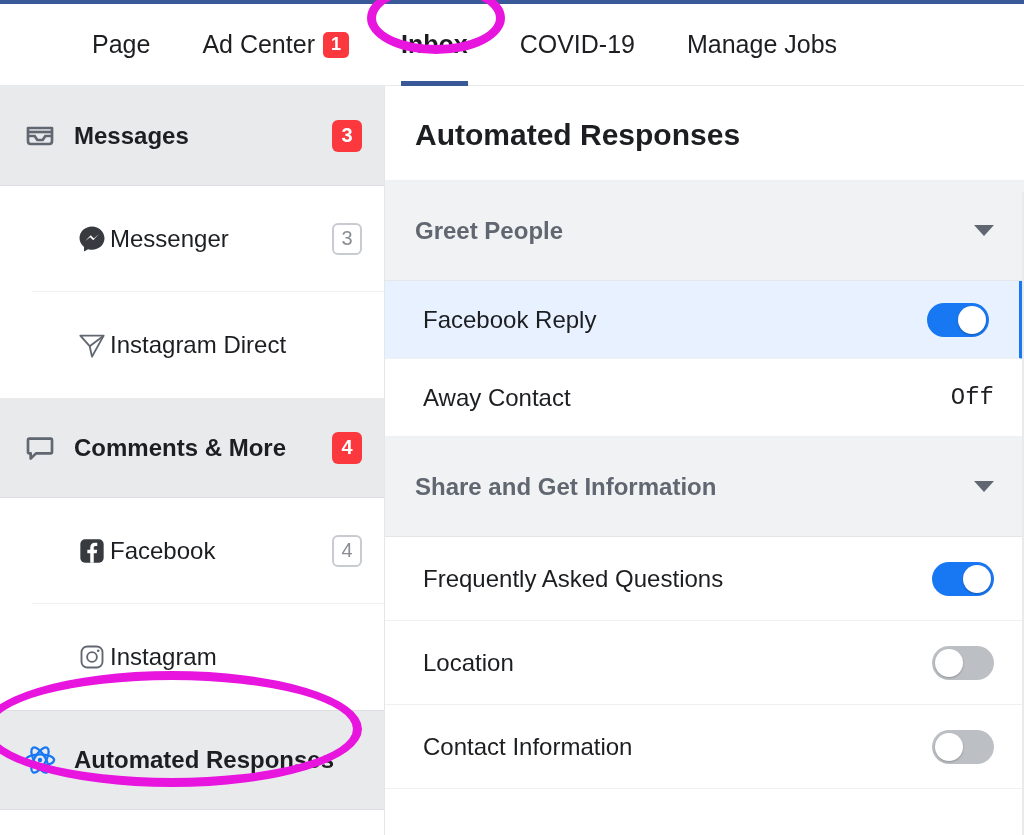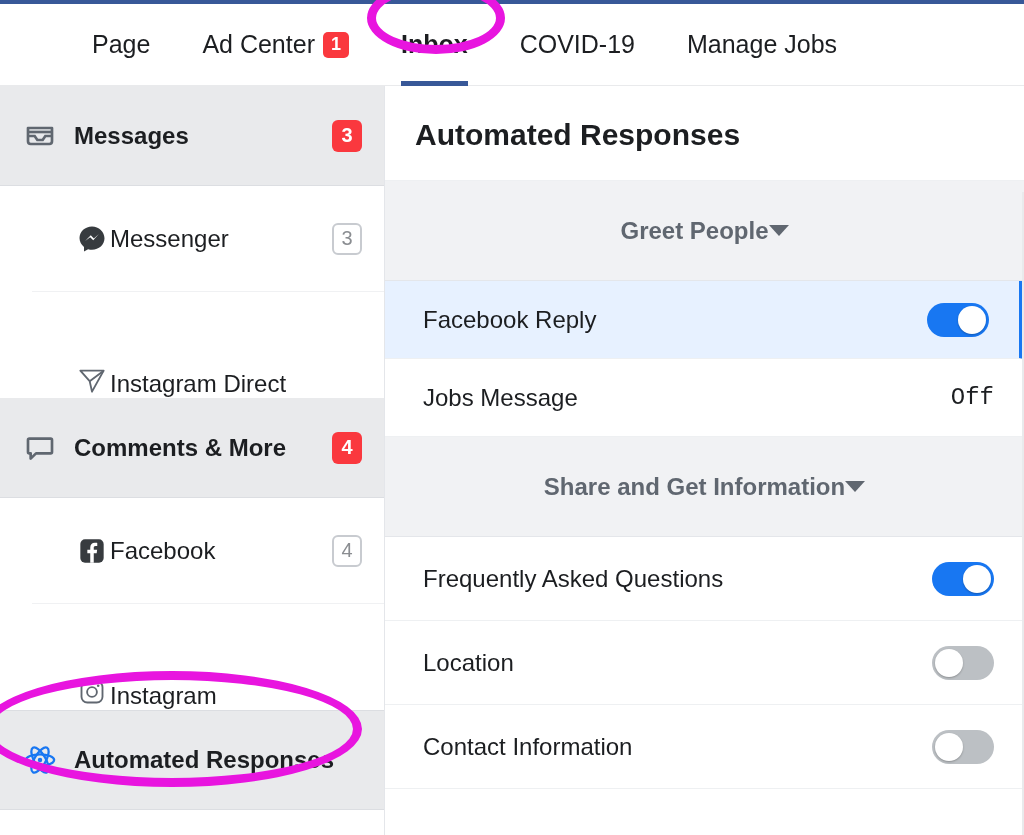--- a/index.html
+++ b/index.html
@@ -134,21 +134,21 @@
   .side-subitem {
     display: flex;
     align-items: center;
     padding: 0 22px 0 42px;
     height: 106px;
     border-bottom: 1px solid #f0f1f3;
     background: #fff;
     margin-left: 32px;
   }
   .side-subitem .side-label { font-weight: 400; }
-  .side-subitem.noborder { border-bottom: none; align-items: flex-end; }
+  .side-subitem.noborder { border-bottom: none; }
   .side-badge-gray {
     display: inline-flex;
     align-items: center;
     justify-content: center;
     color: #8a8d91;
     font-size: 20px;
     border: 2px solid #c8cbd0;
     border-radius: 6px;
     min-width: 30px;
     height: 32px;
@@ -182,21 +182,21 @@
     border-bottom: 1px solid #eef0f2;
   }
   .main-title {
     font-size: 30px;
     font-weight: 800;
     color: #1c1e21;
   }
   .group-header {
     display: flex;
     align-items: center;
-    justify-content: center;
+    justify-content: space-between;
     padding: 0 30px;
     height: 100px;
     background: #f1f2f4;
     border-bottom: 1px solid #e4e6ea;
   }
   .group-title {
     font-size: 24px;
     font-weight: 700;
     color: #606770;
   }
@@ -385,21 +385,21 @@
     </div>
 
     <div class="list-row selected">
       <span class="list-label">Facebook Reply</span>
       <span class="toggle on">
           <span class="knob"></span>
         </span>
     </div>
 
     <div class="list-row">
-      <span class="list-label">Jobs Message</span>
+      <span class="list-label">Away Contact</span>
       <span class="status-off">Off</span>
     </div>
 
     <div class="group-header">
       <span class="group-title">Share and Get Information</span>
       <span class="caret-down"></span>
     </div>
 
     <div class="list-row tall">
       <span class="list-label">Frequently Asked Questions</span>

